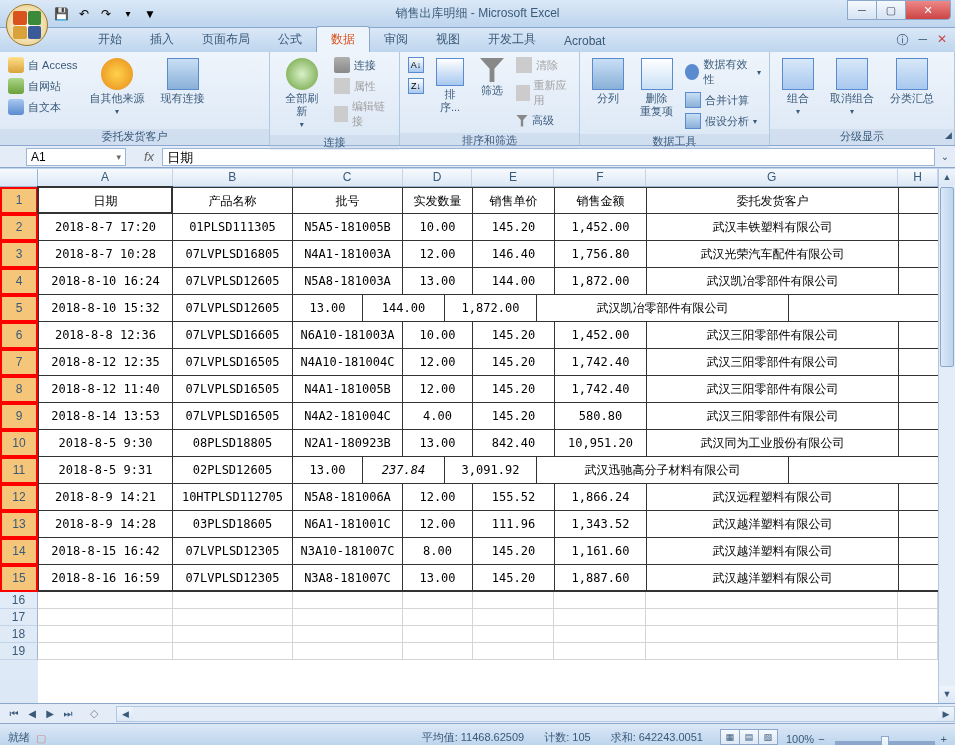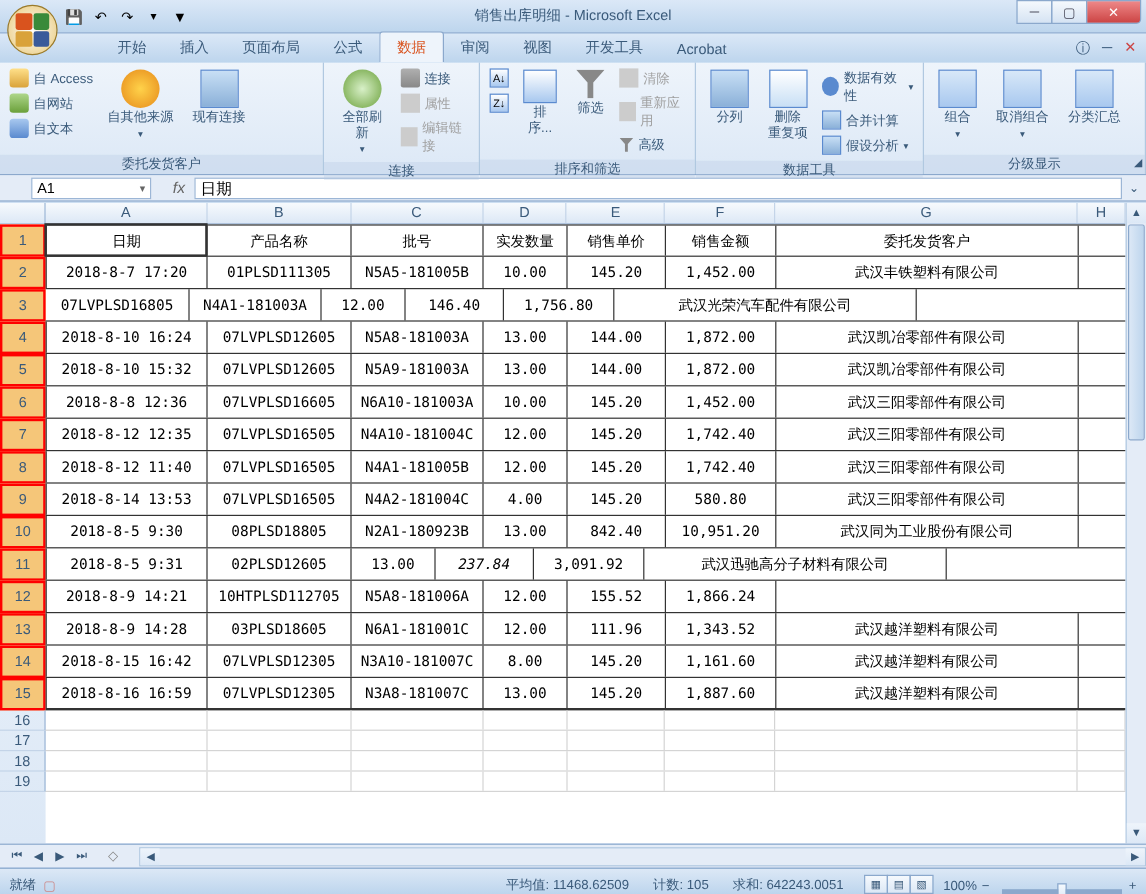--- a/index.html
+++ b/index.html
@@ -346,40 +346,40 @@
       <div class="data-row">
         <div class="cell" style="width: 135px; border-left: 1px solid rgb(51, 51, 51);">2018-8-7 17:20</div>
         <div class="cell" style="width: 120px;">01PLSD111305</div>
         <div class="cell" style="width: 110px;">N5A5-181005B</div>
         <div class="cell" style="width: 70px;">10.00</div>
         <div class="cell" style="width: 82px;">145.20</div>
         <div class="cell" style="width: 92px;">1,452.00</div>
         <div class="cell" style="width: 252px;">武汉丰铁塑料有限公司</div>
       </div>
       <div class="data-row">
+        <div class="cell" style="width: 135px; border-left: 1px solid rgb(51, 51, 51);">2018-8-7 10:28</div>
         <div class="cell" style="width: 120px;">07LVPLSD16805</div>
         <div class="cell" style="width: 110px;">N4A1-181003A</div>
         <div class="cell" style="width: 70px;">12.00</div>
         <div class="cell" style="width: 82px;">146.40</div>
         <div class="cell" style="width: 92px;">1,756.80</div>
         <div class="cell" style="width: 252px;">武汉光荣汽车配件有限公司</div>
       </div>
       <div class="data-row">
         <div class="cell" style="width: 135px; border-left: 1px solid rgb(51, 51, 51);">2018-8-10 16:24</div>
         <div class="cell" style="width: 120px;">07LVPLSD12605</div>
         <div class="cell" style="width: 110px;">N5A8-181003A</div>
         <div class="cell" style="width: 70px;">13.00</div>
         <div class="cell" style="width: 82px;">144.00</div>
         <div class="cell" style="width: 92px;">1,872.00</div>
         <div class="cell" style="width: 252px;">武汉凯冶零部件有限公司</div>
       </div>
       <div class="data-row">
         <div class="cell" style="width: 135px; border-left: 1px solid rgb(51, 51, 51);">2018-8-10 15:32</div>
         <div class="cell" style="width: 120px;">07LVPLSD12605</div>
-        <div class="cell" style="width: 110px;">N5A9-181003A</div>
         <div class="cell" style="width: 70px;">13.00</div>
         <div class="cell" style="width: 82px;">144.00</div>
         <div class="cell" style="width: 92px;">1,872.00</div>
         <div class="cell" style="width: 252px;">武汉凯冶零部件有限公司</div>
       </div>
       <div class="data-row">
         <div class="cell" style="width: 135px; border-left: 1px solid rgb(51, 51, 51);">2018-8-8 12:36</div>
         <div class="cell" style="width: 120px;">07LVPLSD16605</div>
         <div class="cell" style="width: 110px;">N6A10-181003A</div>
         <div class="cell" style="width: 70px;">10.00</div>
@@ -431,20 +431,21 @@
         <div class="cell" style="width: 92px;">3,091.92</div>
         <div class="cell" style="width: 252px;">武汉迅驰高分子材料有限公司</div>
       </div>
       <div class="data-row">
         <div class="cell" style="width: 135px; border-left: 1px solid rgb(51, 51, 51);">2018-8-9 14:21</div>
         <div class="cell" style="width: 120px;">10HTPLSD112705</div>
         <div class="cell" style="width: 110px;">N5A8-181006A</div>
         <div class="cell" style="width: 70px;">12.00</div>
         <div class="cell" style="width: 82px;">155.52</div>
         <div class="cell" style="width: 92px;">1,866.24</div>
+        <div class="cell" style="width: 252px;">武汉远程塑料有限公司</div>
       </div>
       <div class="data-row">
         <div class="cell" style="width: 135px; border-left: 1px solid rgb(51, 51, 51);">2018-8-9 14:28</div>
         <div class="cell" style="width: 120px;">03PLSD18605</div>
         <div class="cell" style="width: 110px;">N6A1-181001C</div>
         <div class="cell" style="width: 70px;">12.00</div>
         <div class="cell" style="width: 82px;">111.96</div>
         <div class="cell" style="width: 92px;">1,343.52</div>
         <div class="cell" style="width: 252px;">武汉越洋塑料有限公司</div>
       </div>

